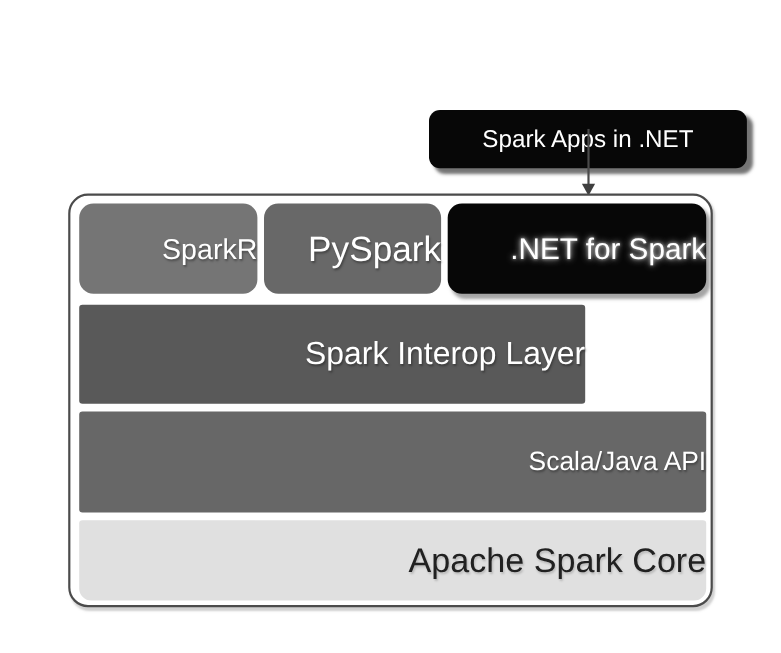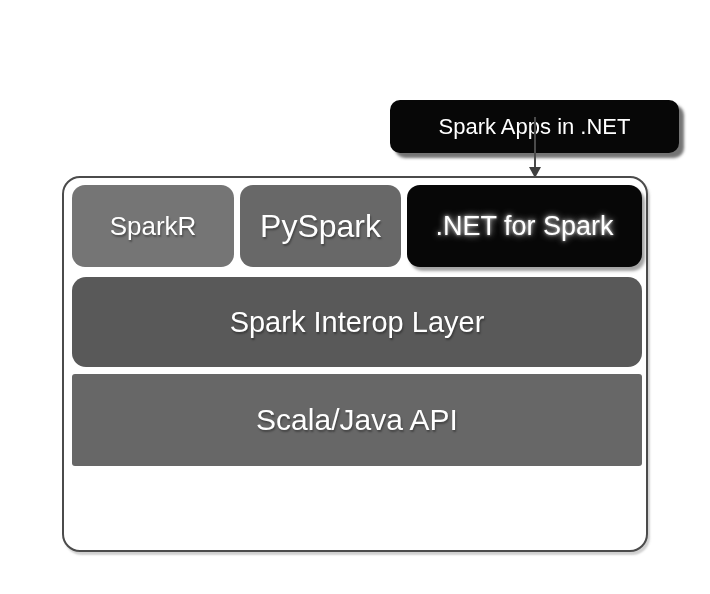--- a/index.html
+++ b/index.html
@@ -30,38 +30,38 @@
     position:absolute;left:62px;top:176px;width:586px;height:376px;
     background:#ffffff;
     border:2px solid #4b4b4b;
     border-radius:18px;
     box-sizing:border-box;
     box-shadow:2px 3px 2px rgba(120,120,120,0.35);
   }
 
   .box{
     position:absolute;
-    display:flex;align-items:center;justify-content:center;
+    display:flex;align-items:center;justify-content:flex-end;
     color:#ffffff;
     text-shadow:1px 2px 2px rgba(0,0,0,0.35);
     box-sizing:border-box;
   }
 
   
   .box-sparkr{left:8px;top:7px;width:162px;height:82px;background:#757575;border-radius:13px;font-size:26px;}
   .box-pyspark{left:176px;top:7px;width:161px;height:82px;background:#686868;border-radius:13px;font-size:32px;}
   .box-dotnet{
     left:343px;top:7px;width:235px;height:82px;background:#070707;border-radius:13px;font-size:27px;
     box-shadow:3px 4px 3px rgba(90,90,90,0.55);
     text-shadow:0 0 7px rgba(255,255,255,0.85),0 0 3px rgba(255,255,255,0.6);
   }
 
   
-  .bar-interop{left:8px;top:99px;width:570px;height:90px;background:#595959;border-radius:14px;font-size:29px;}
-  .bar-scala{left:8px;top:196px;width:570px;height:92px;background:#676767;border-radius:3px;font-size:30px;}
+  .bar-interop{left:8px;top:99px;width:460px;height:90px;background:#595959;border-radius:3px;font-size:29px;}
+  .bar-scala{left:8px;top:196px;width:570px;height:92px;background:#676767;border-radius:3px;font-size:24px;}
   .bar-core{
     left:8px;top:295px;width:570px;height:73px;background:#e0e0e0;
     border-radius:3px 3px 11px 11px;
     color:#212121;font-size:31px;
     text-shadow:1px 2px 2px rgba(0,0,0,0.18);
   }
 </style>
 </head>
 <body>
 
@@ -91,15 +91,18 @@
     </div>
 
     <div class="box bar-interop">
       <span>Spark Interop Layer</span>
     </div>
 
     <div class="box bar-scala">
       <span>Scala/Java API</span>
     </div>
 
+    <div class="box bar-core">
+      <span>Apache Spark Core</span>
+    </div>
 
   </div>
 </div>
 
 </body></html>

